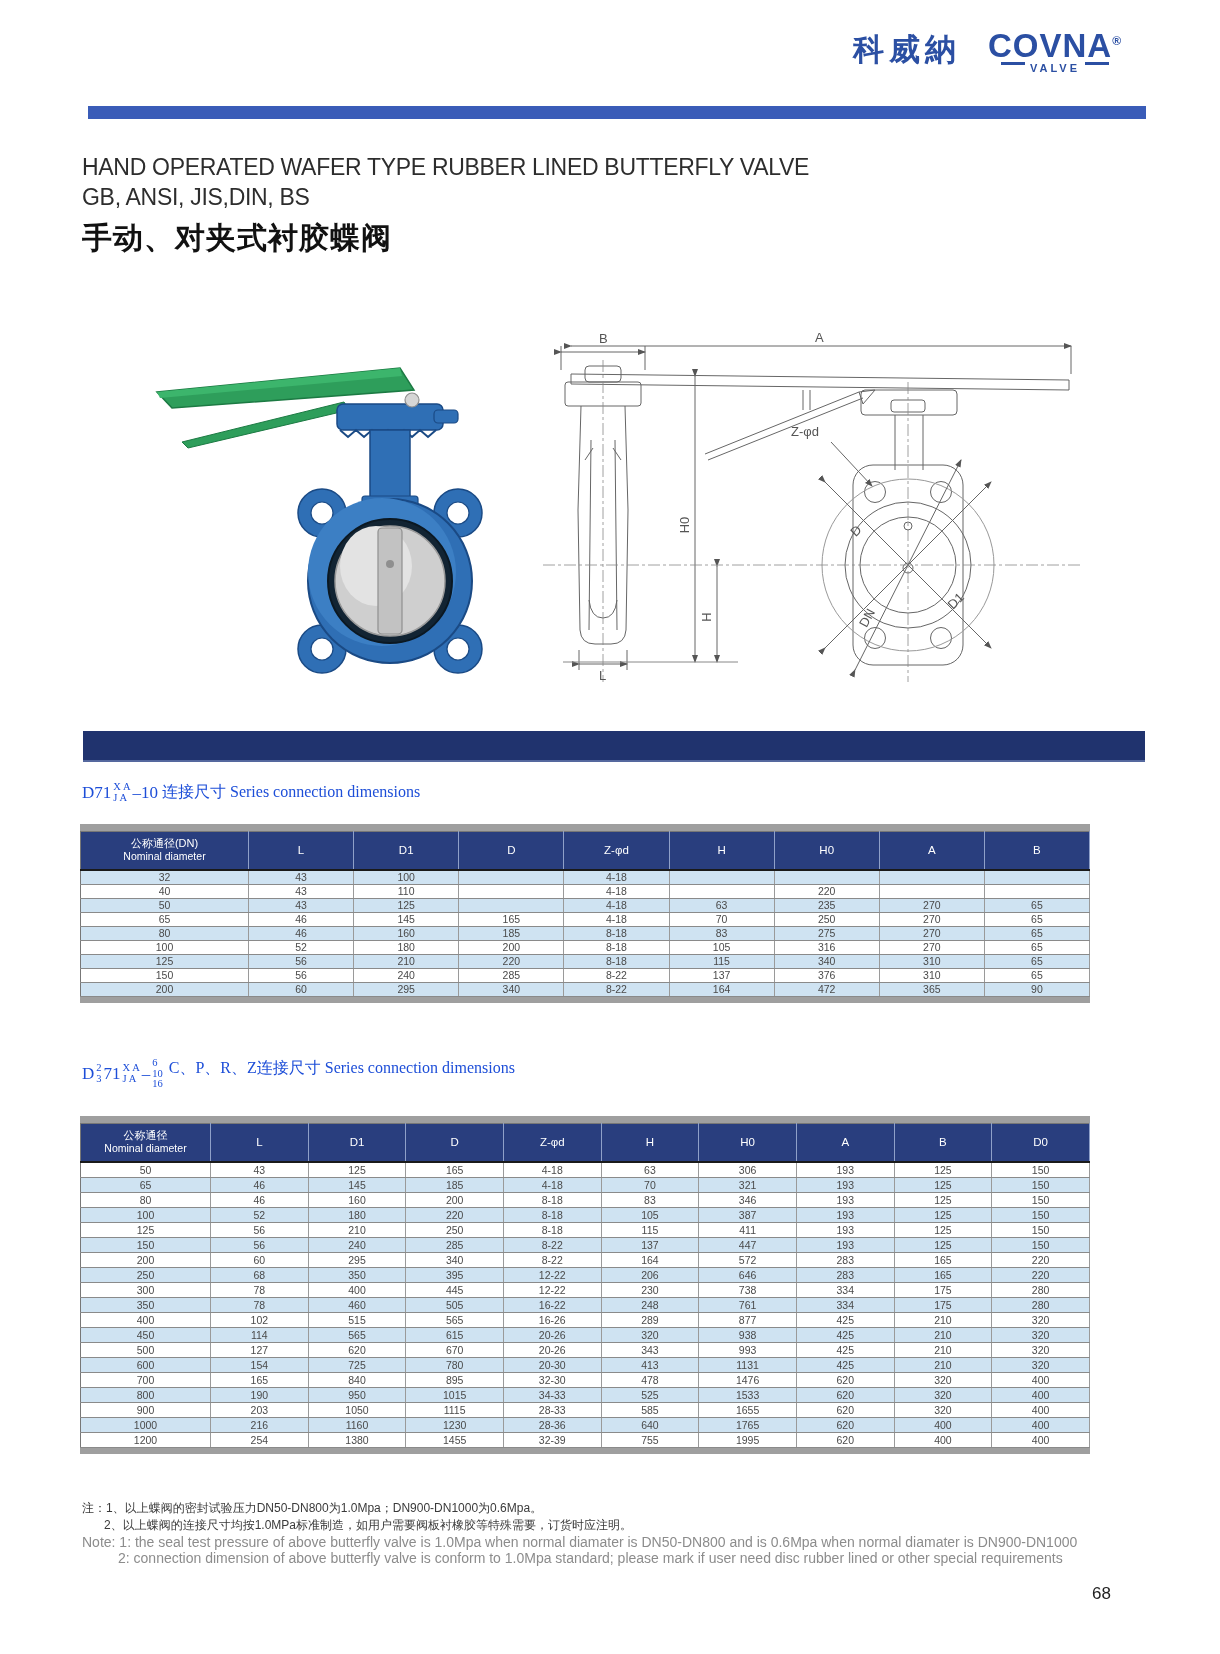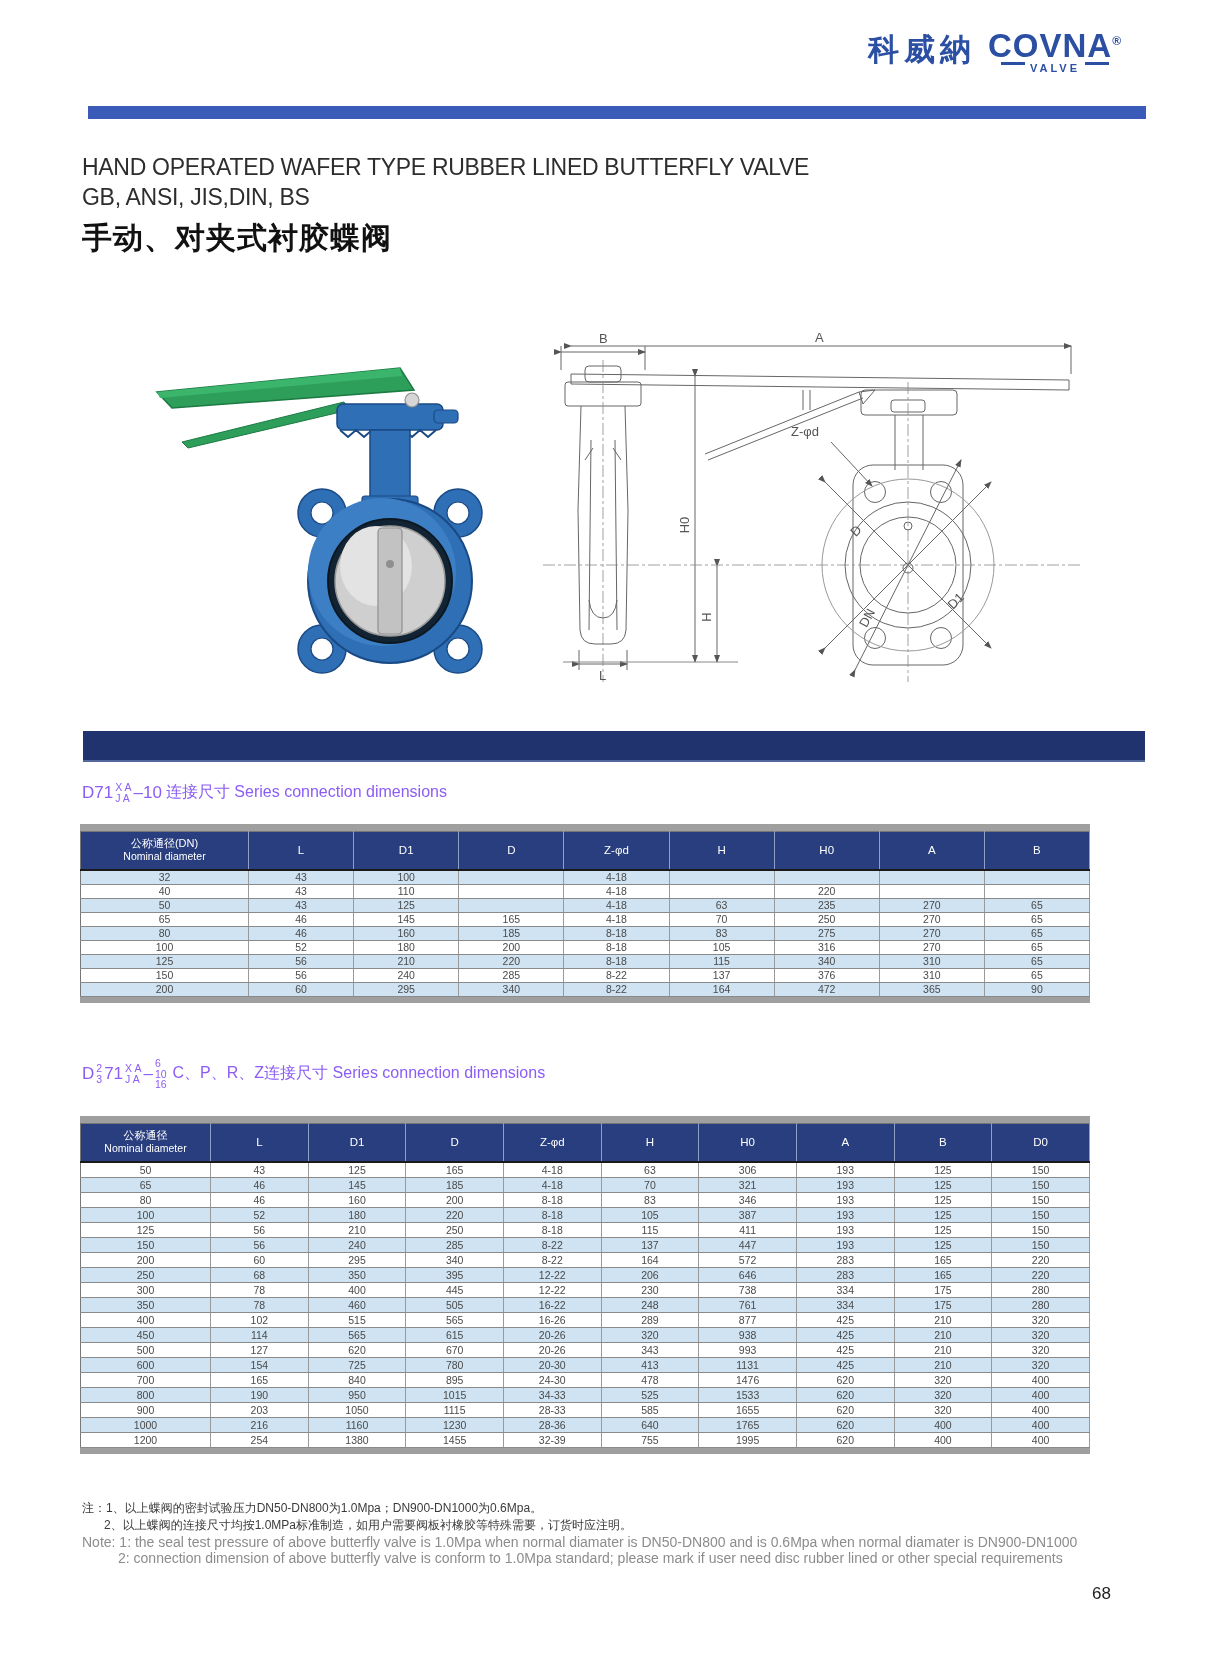--- a/index.html
+++ b/index.html
@@ -1,20 +1,20 @@
 <!DOCTYPE html>
 <html><head>
 <meta charset="utf-8">
 <style>
   * { margin:0; padding:0; box-sizing:border-box; }
   body { background:#e8e8e8; font-family:"Liberation Sans", sans-serif; }
   .page { position:relative; width:1220px; height:1654px; background:#ffffff; margin:0 auto; overflow:hidden; }
 
   
-  .logo { position:absolute; top:26px; right:98px; display:flex; align-items:center; gap:12px; color:#2b4fa3; }
+  .logo { position:absolute; top:26px; right:98px; display:flex; align-items:center; gap:27px; color:#2b4fa3; }
   .logo-cn { font-size:31px; font-weight:bold; letter-spacing:5px; }
   .logo-en-wrap { display:flex; flex-direction:column; align-items:center; }
   .logo-en { font-size:33px; font-weight:800; letter-spacing:1px; line-height:30px; }
   .logo-en .reg { font-size:12px; vertical-align:super; font-weight:bold; }
   .logo-valve { display:flex; gap:5px; font-size:11px; font-weight:bold; letter-spacing:3px; margin-top:1px; }
   .logo-valve .dash { width:24px; height:3px; background:#2b4fa3; }
 
   
   .topbar { position:absolute; left:88px; top:106px; width:1058px; height:13px; background:#3a5cb8; }
   .navybar { position:absolute; left:83px; top:731px; width:1062px; height:31px; background:#20336e; border-bottom:2px solid #55689e; }
@@ -23,21 +23,21 @@
   .title-block { position:absolute; left:82px; top:152px; color:#2d2d2d; }
   .title-en1, .title-en2 { font-size:23px; letter-spacing:-0.3px; line-height:30px; }
   .title-cn { font-size:30px; font-weight:bold; color:#111; margin-top:6px; letter-spacing:1px; }
 
   
   .photo-svg { position:absolute; left:112px; top:346px; }
   .draw-svg  { position:absolute; left:523px; top:330px; }
   .draw-svg text { font-family:"Liberation Sans", sans-serif; font-size:13px; fill:#555; }
 
   
-  .sec-title { position:absolute; font-size:16px; color:#8b5cf6; display:flex; align-items:center; }
+  .sec-title { position:absolute; font-size:16px; color:#1d4ed8; display:flex; align-items:flex-start;font-family:Liberation Serif, serif; }
   .sec1 { left:82px; top:782px; }
   .sec2 { left:82px; top:1058px; }
   .model { display:inline-flex; align-items:center; font-size:17px; }
   .stack { display:inline-flex; flex-direction:column; font-size:10.5px; line-height:10.5px; text-align:left; margin:0 2px; }
   .stack3 { display:inline-flex; flex-direction:column; font-size:10.5px; line-height:10.5px; text-align:left; margin:0 2px; }
   .caption { margin-left:4px; }
 
   
   .tbl-wrap { position:absolute; left:80px; width:1010px; }
   .tbl1-wrap { top:824px; }
@@ -554,21 +554,21 @@
             <td>1131</td>
             <td>425</td>
             <td>210</td>
             <td>320</td>
           </tr>
           <tr>
             <td>700</td>
             <td>165</td>
             <td>840</td>
             <td>895</td>
-            <td>24-30</td>
+            <td>32-30</td>
             <td>478</td>
             <td>1476</td>
             <td>620</td>
             <td>320</td>
             <td>400</td>
           </tr>
           <tr class="alt">
             <td>800</td>
             <td>190</td>
             <td>950</td>

